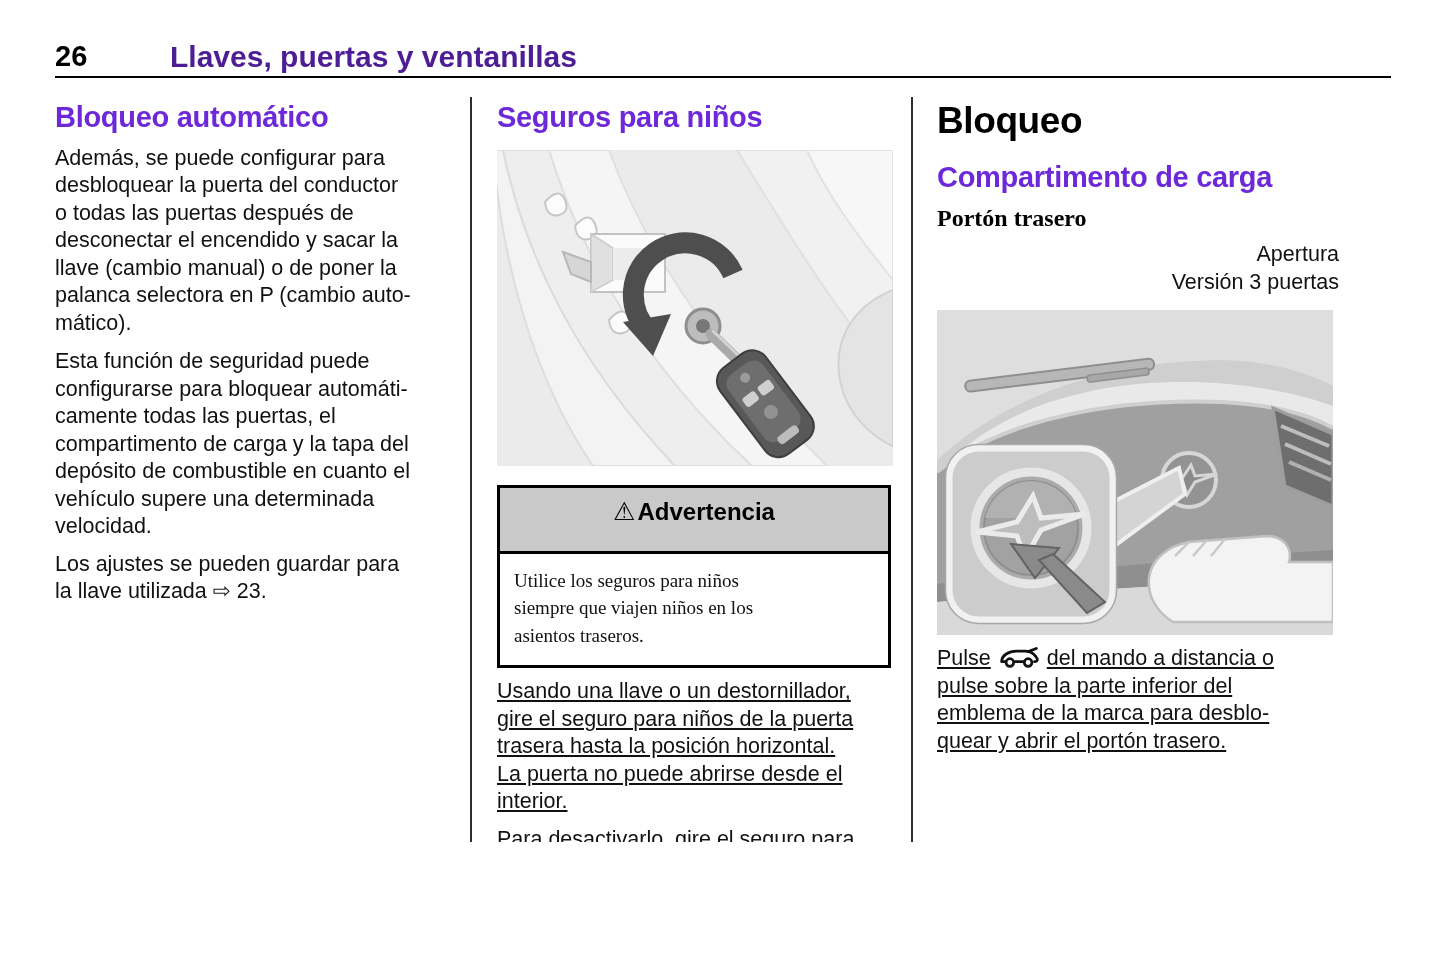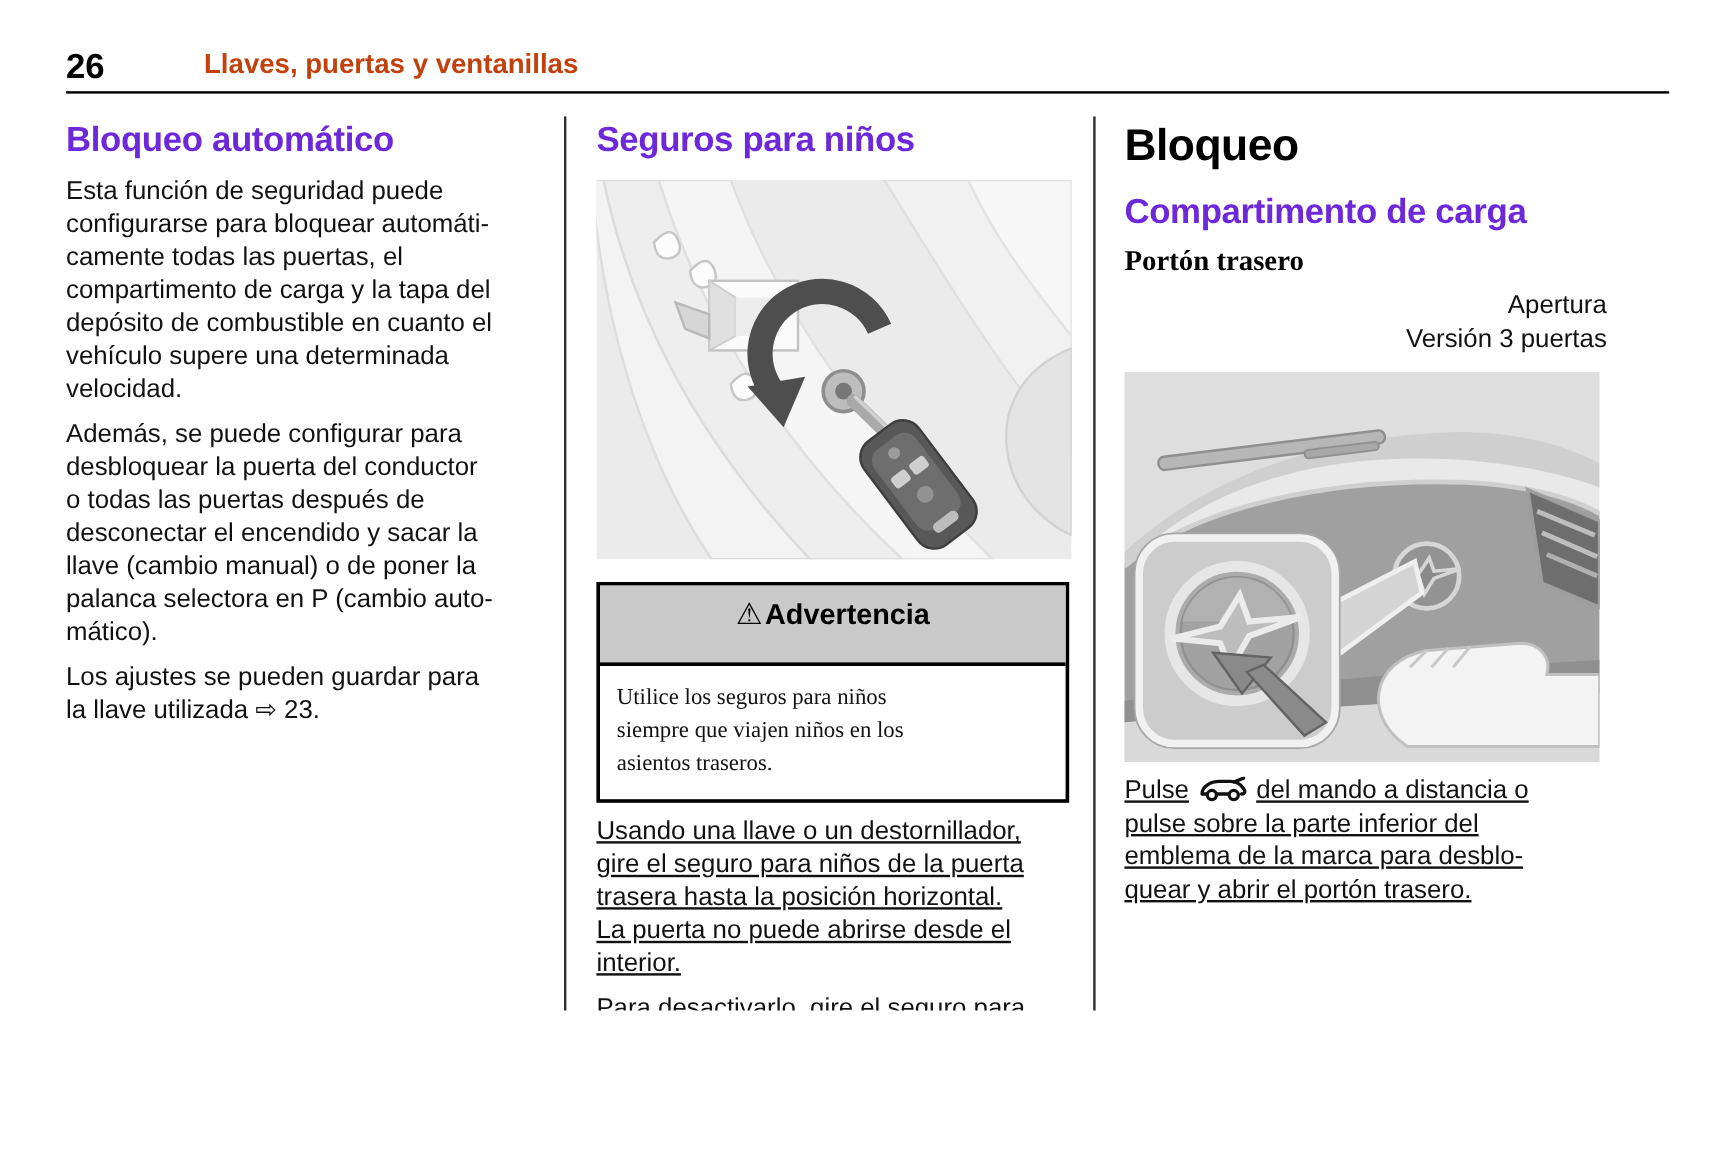--- a/index.html
+++ b/index.html
@@ -2,21 +2,21 @@
 <html><head>
 <meta charset="utf-8">
 <style>
   * { margin:0; padding:0; box-sizing:border-box; }
   html,body { width:1445px; height:966px; background:#ffffff; }
   body { font-family:"Liberation Sans", sans-serif; color:#111; }
   .page { position:relative; width:1445px; height:842px; overflow:hidden; background:#fff; }
 
   
   .page-number { position:absolute; left:55px; top:40px; font-size:29px; font-weight:bold; color:#000; }
-  .chapter-title { position:absolute; left:170px; top:40px; font-size:23px; font-weight:bold; color:#c2410c; }
+  .chapter-title { position:absolute; left:170px; top:40px; font-size:30px; font-weight:bold; color:#4c1d95; }
   .header-rule { position:absolute; left:55px; top:76px; width:1336px; height:2px; background:#000; }
 
   
   .divider { position:absolute; top:97px; height:824px; width:2px; background:#2f2f2f; }
   .divider.d1 { left:470px; }
   .divider.d2 { left:911px; }
 
   
   .col { position:absolute; top:100px; }
   .col1 { left:55px;  width:404px; }
@@ -57,34 +57,34 @@
 
   <div class="page-number">26</div>
   <div class="chapter-title">Llaves, puertas y ventanillas</div>
   <div class="header-rule"></div>
 
   <div class="divider d1"></div>
   <div class="divider d2"></div>
 
   <div class="col col1">
     <h2 class="h-section">Bloqueo automático</h2>
+    <p class="body">Además, se puede configurar para
+desbloquear la puerta del conductor
+o todas las puertas después de
+desconectar el encendido y sacar la
+llave (cambio manual) o de poner la
+palanca selectora en P (cambio auto-
+mático).</p>
     <p class="body first">Esta función de seguridad puede
 configurarse para bloquear automáti-
 camente todas las puertas, el
 compartimento de carga y la tapa del
 depósito de combustible en cuanto el
 vehículo supere una determinada
 velocidad.</p>
-    <p class="body">Además, se puede configurar para
-desbloquear la puerta del conductor
-o todas las puertas después de
-desconectar el encendido y sacar la
-llave (cambio manual) o de poner la
-palanca selectora en P (cambio auto-
-mático).</p>
     <p class="body">Los ajustes se pueden guardar para
 la llave utilizada ⇨ 23.</p>
   </div>
 
   <div class="col col2">
     <h2 class="h-section">Seguros para niños</h2>
 
     <figure class="fig-wrap1">
       <svg class="fig" width="396" height="316" viewBox="0 0 396 316">
         <rect width="396" height="316" fill="#ebebeb"></rect>

